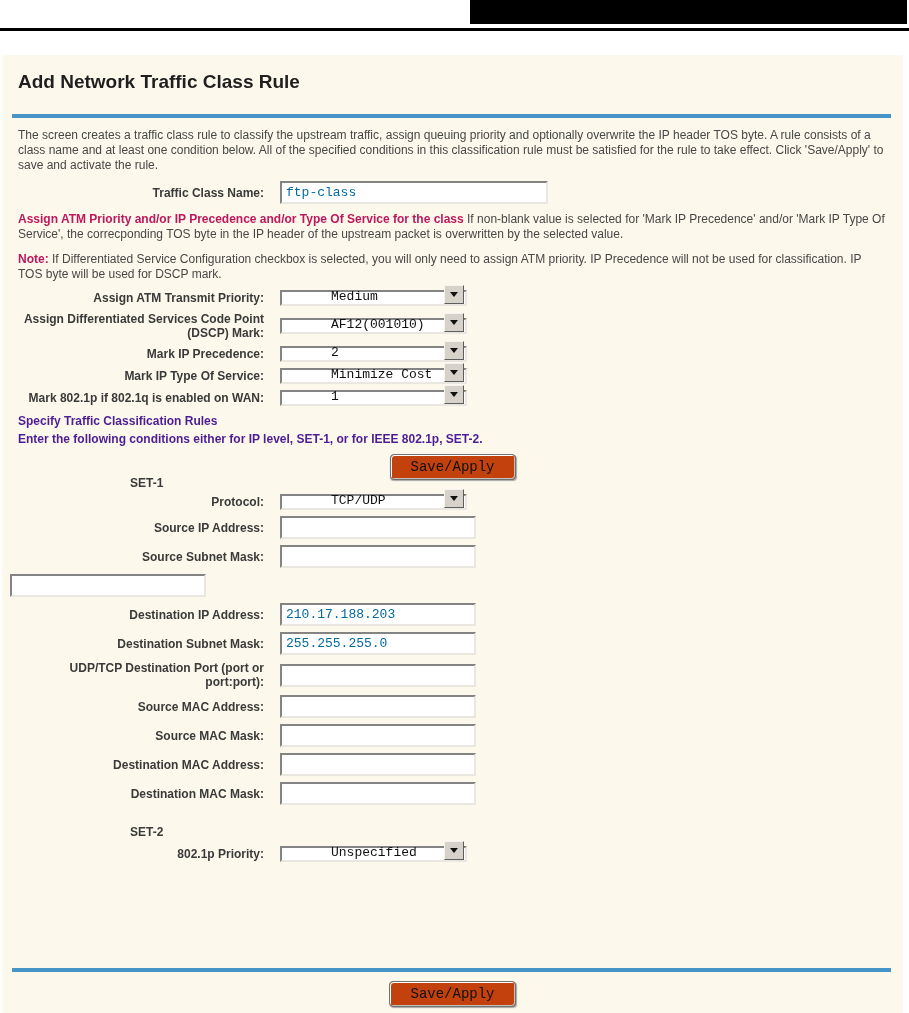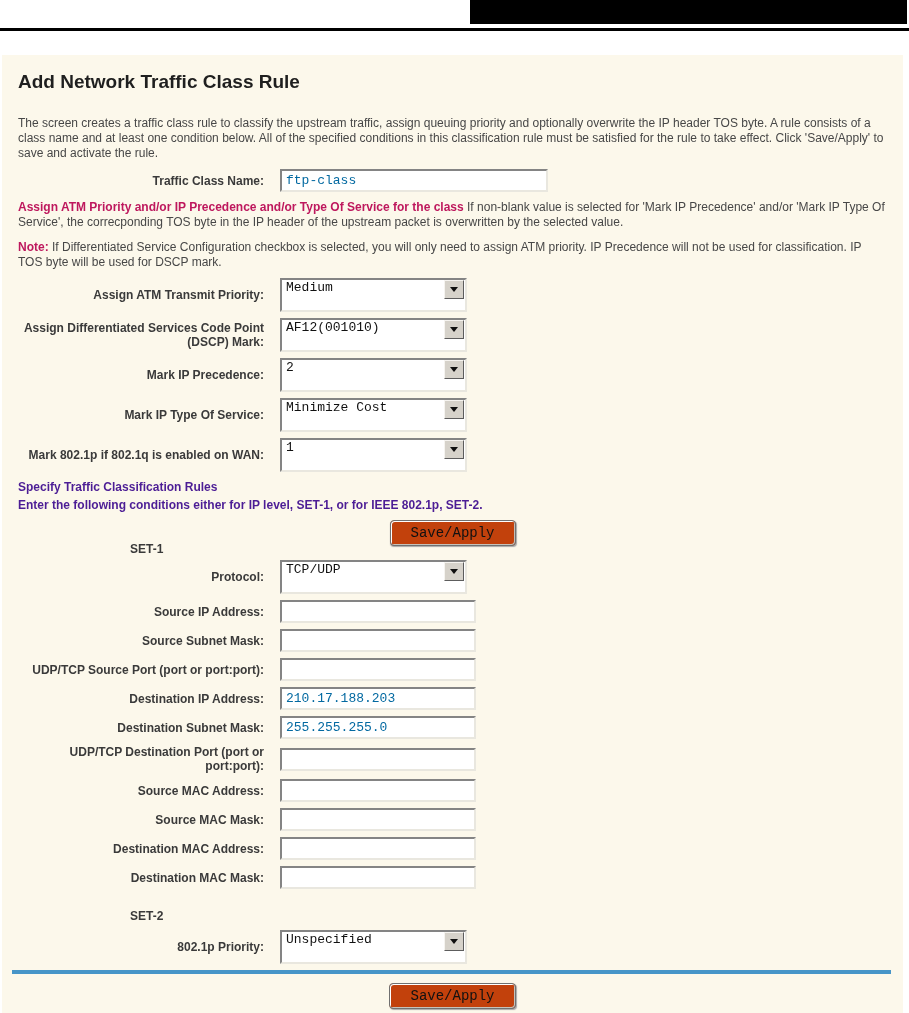--- a/index.html
+++ b/index.html
@@ -10,40 +10,40 @@
   
   .black-banner{position:absolute;left:470px;top:0;width:437px;height:24px;background:#000;}
   .black-rule{position:absolute;left:0;top:28px;width:909px;height:3px;background:#000;}
 
   
   .panel{
     position:absolute;left:2px;top:55px;width:901px;height:958px;
     background:#fcf8eb;box-sizing:border-box;
     padding:16px 8px 6px 8px;display:flex;flex-direction:column;
   }
-  .page-title{font-size:19px;line-height:22px;font-weight:bold;color:#1f1f1f;margin:0 0 13px 8px;}
+  .page-title{font-size:19px;line-height:22px;font-weight:bold;color:#1f1f1f;margin:0 0 21px 8px;}
   .blue-rule{height:4px;background:#4795c8;margin:0 4px 8px 2px;border:0;}
   .intro,.para{font-size:12px;line-height:15px;color:#474747;margin:2px 8px 8px 8px;}
   .para b{color:#be185d;}
   .heading-bold{font-size:12px;line-height:15px;font-weight:bold;color:#4c1d95;margin:2px 8px 1px 8px;}
 
   
   .frow{display:flex;align-items:center;margin:0 0 6px 0;}
   .frow .lab{width:254px;flex:none;text-align:right;padding-right:16px;
     font-size:12px;line-height:14px;font-weight:bold;color:#3a3a3a;}
   .tin{
     width:196px;height:23px;box-sizing:border-box;background:#fff;color:#0369a1;
     border:2px solid;border-color:#848484 #e9e7df #e9e7df #848484;
     font-family:"Liberation Mono",monospace;font-size:13px;padding:1px 4px;outline:none;
   }
   .tin.wide{width:268px;}
   .sel{
-    width:187px;height:34px;box-sizing:border-box;background:#fff;
+    width:187px;height:16px;box-sizing:border-box;background:#fff;
     border:2px solid;border-color:#848484 #e9e7df #e9e7df #848484;
-    display:flex;align-items:flex-start;cursor:default;
+    display:flex;align-items:flex-end;cursor:default;padding-left:45px;
   }
   .sel .val{flex:1;font-family:"Liberation Mono",monospace;font-size:13px;color:#111;
     padding-left:4px;white-space:nowrap;overflow:hidden;}
   .sel .arrow{width:18px;height:17px;margin-right:1px;flex:none;background:#d6d2ca;
     border:1px solid;border-color:#f6f4f0 #5d5d5d #5d5d5d #f6f4f0;
     display:flex;align-items:center;justify-content:center;}
   .tri{width:0;height:0;border-left:4px solid transparent;border-right:4px solid transparent;
     border-top:5px solid #101010;}
 
   
@@ -164,21 +164,20 @@
     <div class="lab">Source IP Address:</div>
     <input class="tin" type="text" value="" style="">
   </div>
 
   <div class="frow">
     <div class="lab">Source Subnet Mask:</div>
     <input class="tin" type="text" value="" style="">
   </div>
 
   <div class="frow">
-    <div class="lab">UDP/TCP Source Port (port or port:port):</div>
     <input class="tin" type="text" value="" style="">
   </div>
 
   <div class="frow">
     <div class="lab">Destination IP Address:</div>
     <input class="tin" type="text" value="210.17.188.203" style="">
   </div>
 
   <div class="frow">
     <div class="lab">Destination Subnet Mask:</div>

